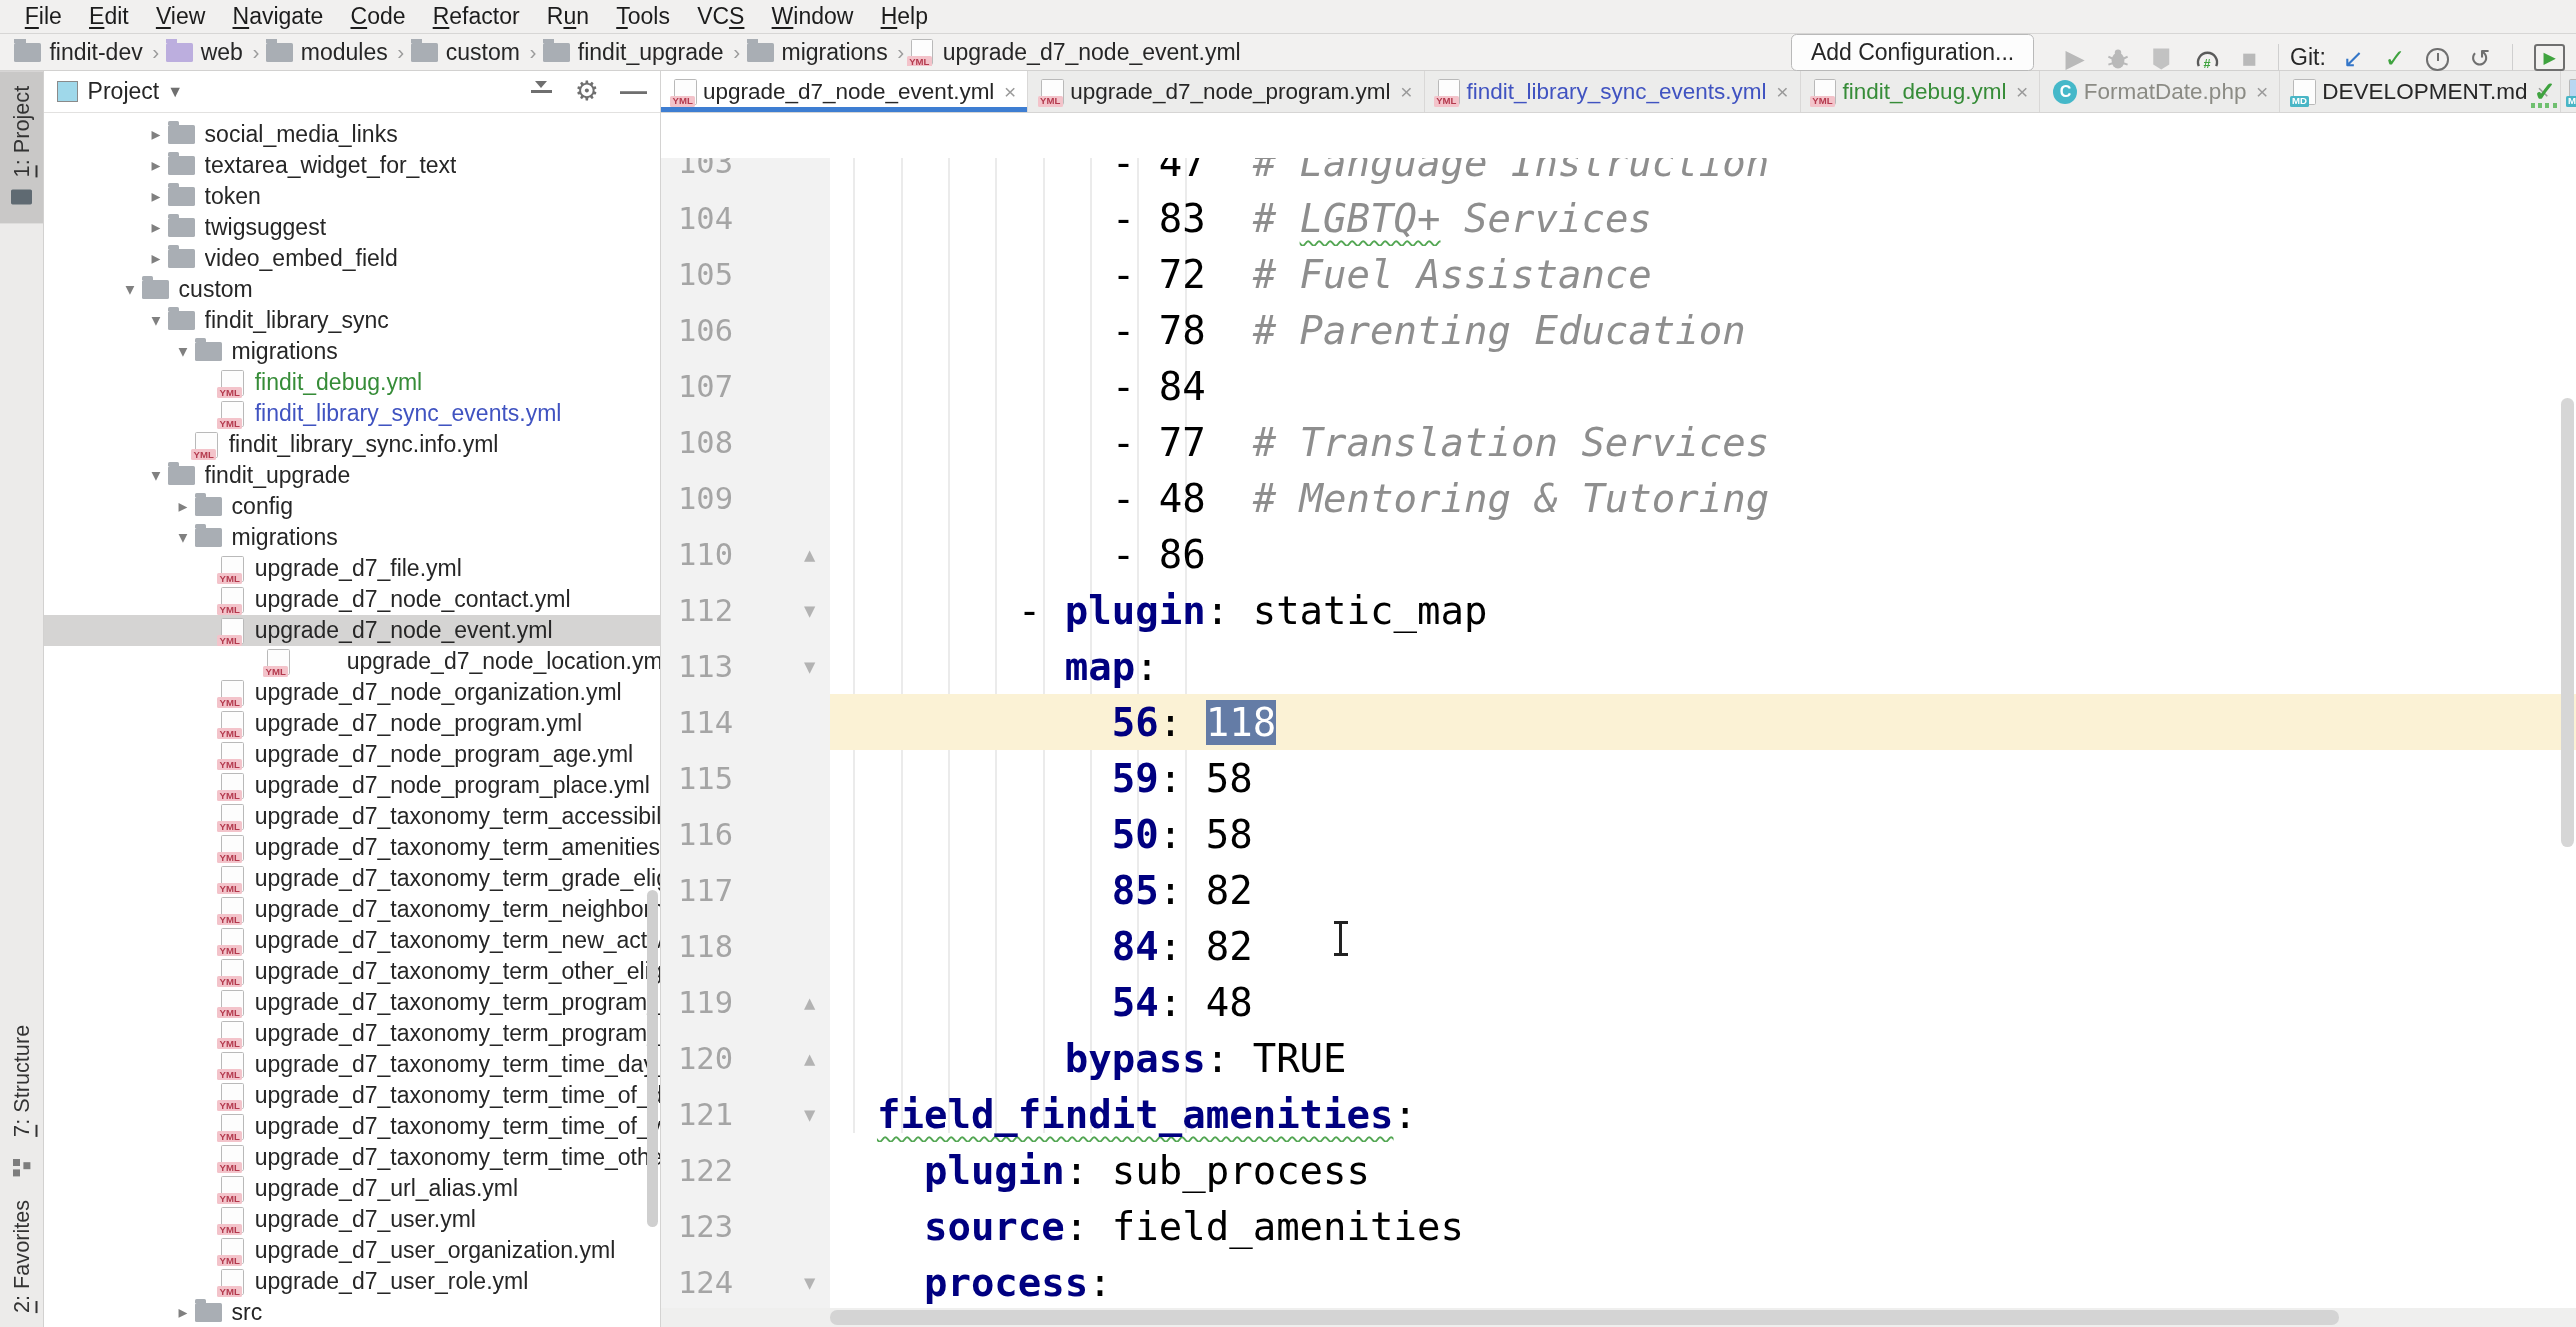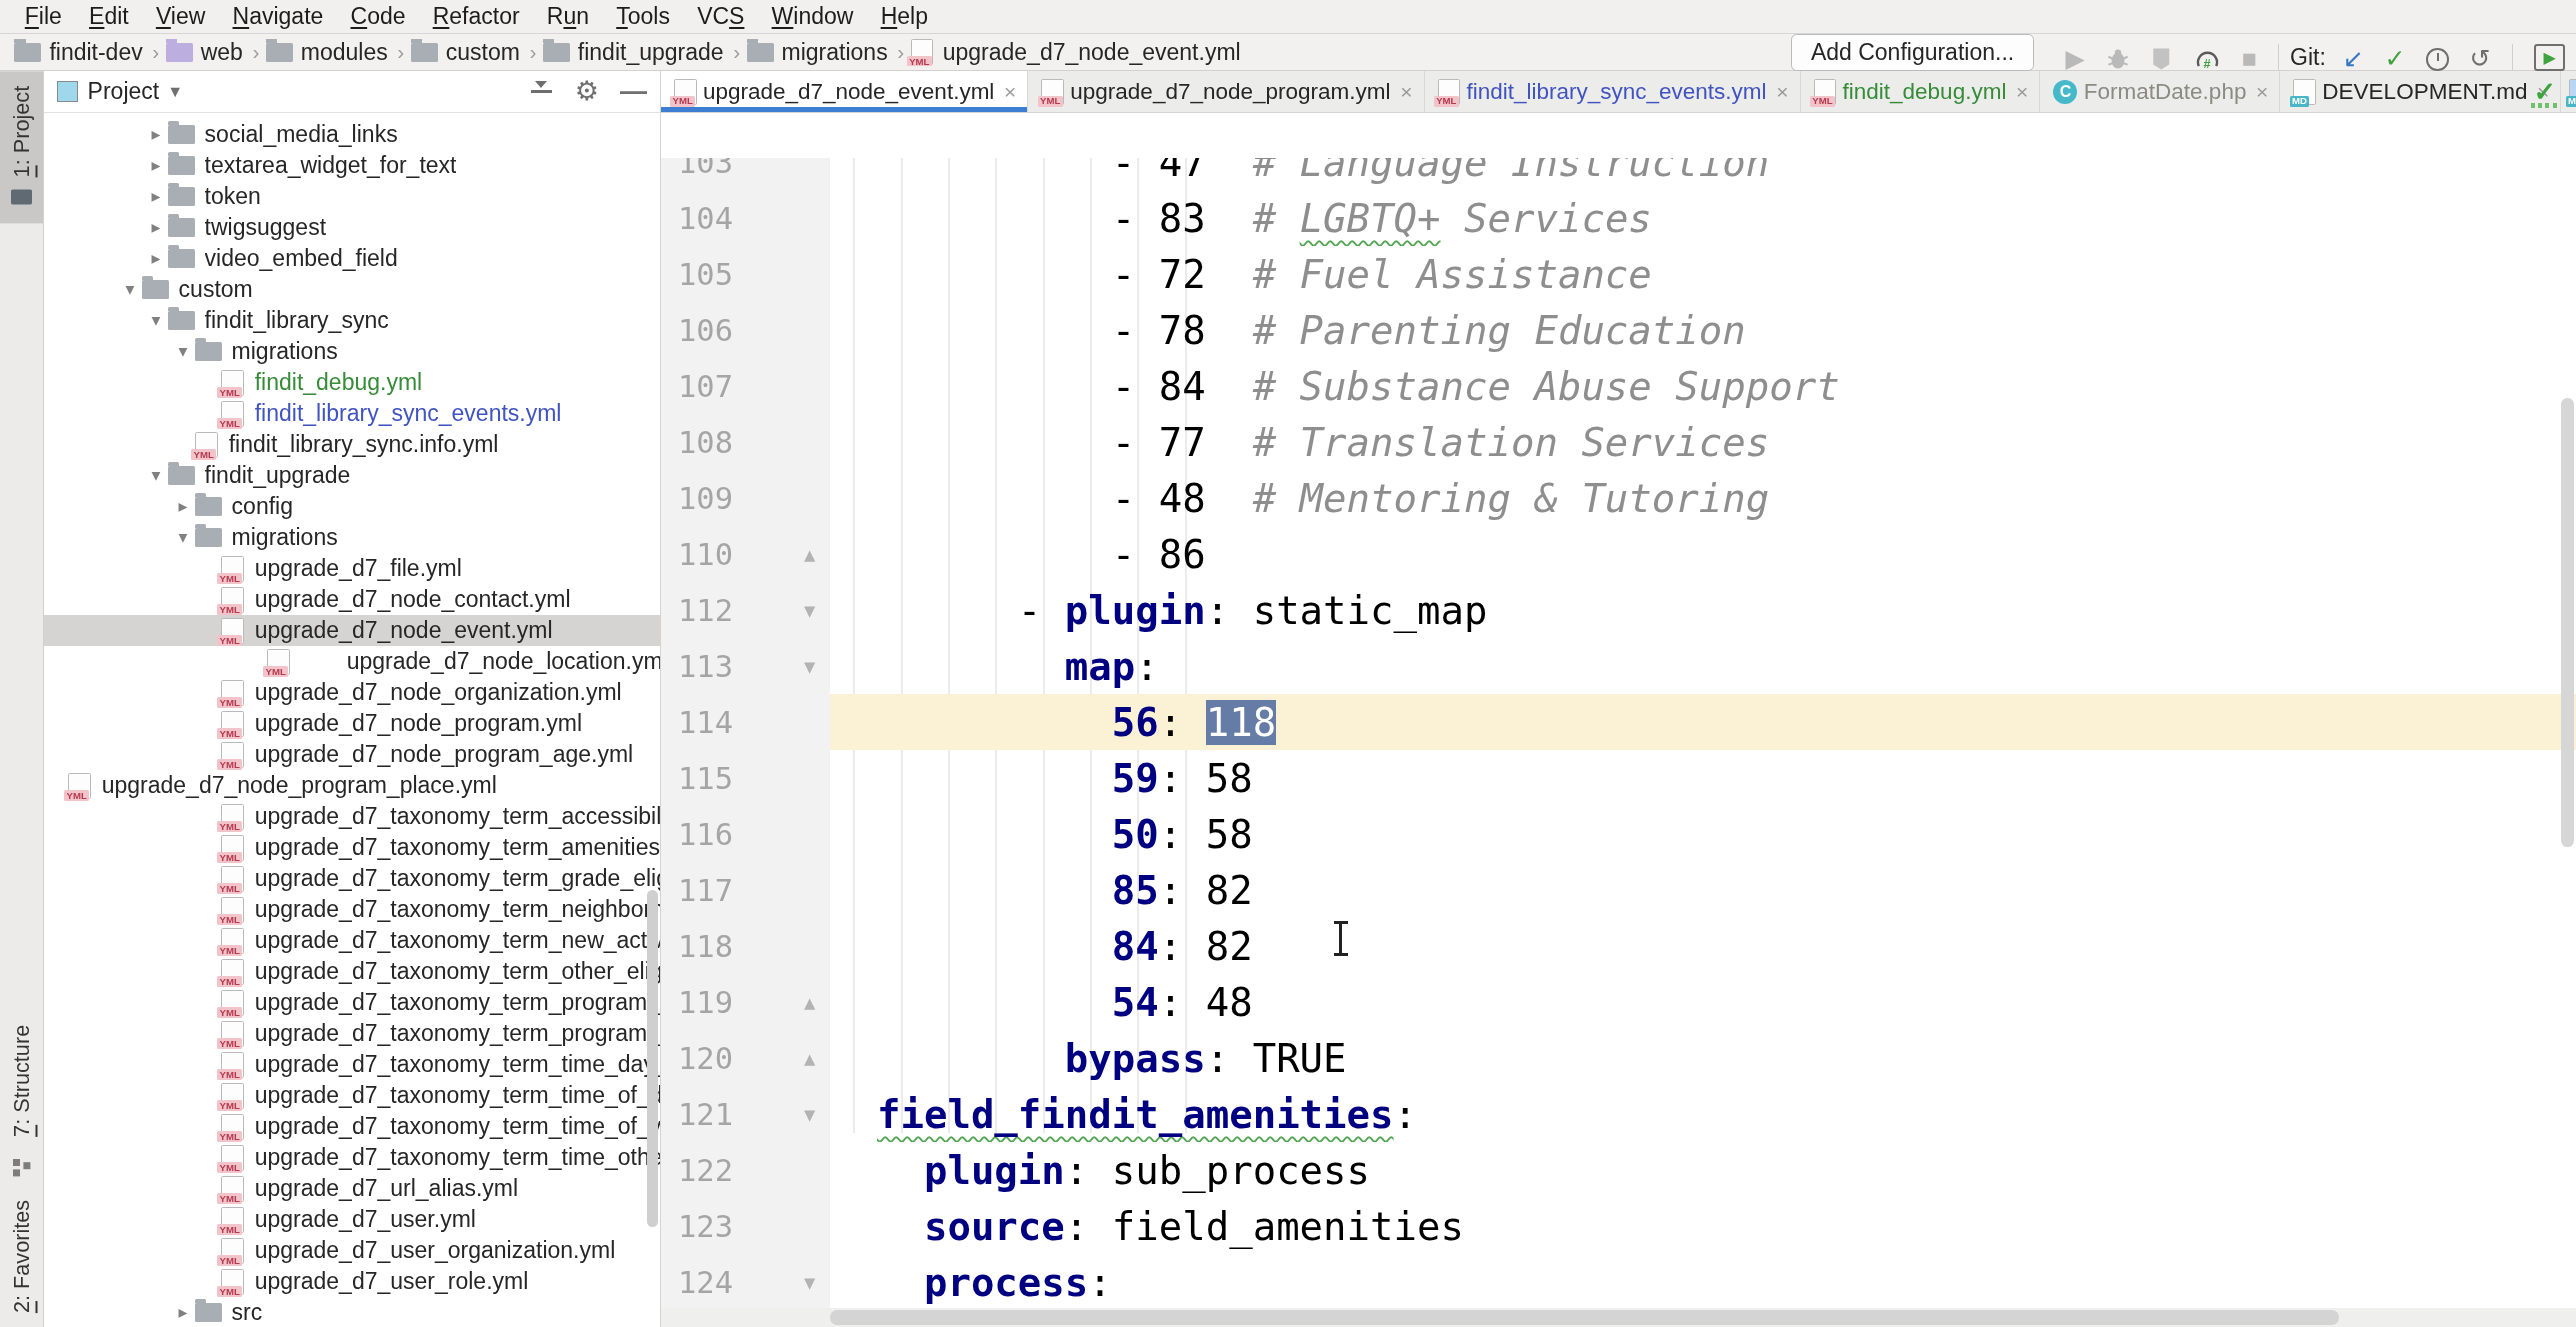--- a/index.html
+++ b/index.html
@@ -340,21 +340,21 @@
         <div class="trow" style="padding-left: 153px;">
           <span class="arrow"></span>
           <span class="yml-ico t-yml" style="margin-right: 11.2px;"></span>
           <span class="lbl">upgrade_d7_node_program.yml</span>
         </div>
         <div class="trow" style="padding-left: 153px;">
           <span class="arrow"></span>
           <span class="yml-ico t-yml" style="margin-right: 11.2px;"></span>
           <span class="lbl">upgrade_d7_node_program_age.yml</span>
         </div>
-        <div class="trow" style="">
+        <div class="trow" style="padding-left: 153px;">
           <span class="arrow"></span>
           <span class="yml-ico t-yml" style="margin-right: 11.2px;"></span>
           <span class="lbl">upgrade_d7_node_program_place.yml</span>
         </div>
         <div class="trow" style="padding-left: 153px;">
           <span class="arrow"></span>
           <span class="yml-ico t-yml" style="margin-right: 11.2px;"></span>
           <span class="lbl">upgrade_d7_taxonomy_term_accessibility_c</span>
         </div>
         <div class="trow" style="padding-left: 153px;">
@@ -511,21 +511,21 @@
           <div class="eline">
             <div class="gut">
               <span class="num">106</span>
             </div>
             <div class="code"><span>            </span><span class="t-p">- 78  </span><span class="t-c"># Parenting Education</span></div>
           </div>
           <div class="eline">
             <div class="gut">
               <span class="num">107</span>
             </div>
-            <div class="code"><span>            </span><span class="t-p">- 84  </span><span class="t-c"># Substance Abuse Support</span></div>
+            <div class="code"><span>            </span><span class="t-p">- 84  </span></div>
           </div>
           <div class="eline">
             <div class="gut">
               <span class="num">108</span>
             </div>
             <div class="code"><span>            </span><span class="t-p">- 77  </span><span class="t-c"># Translation Services</span></div>
           </div>
           <div class="eline">
             <div class="gut">
               <span class="num">109</span>

